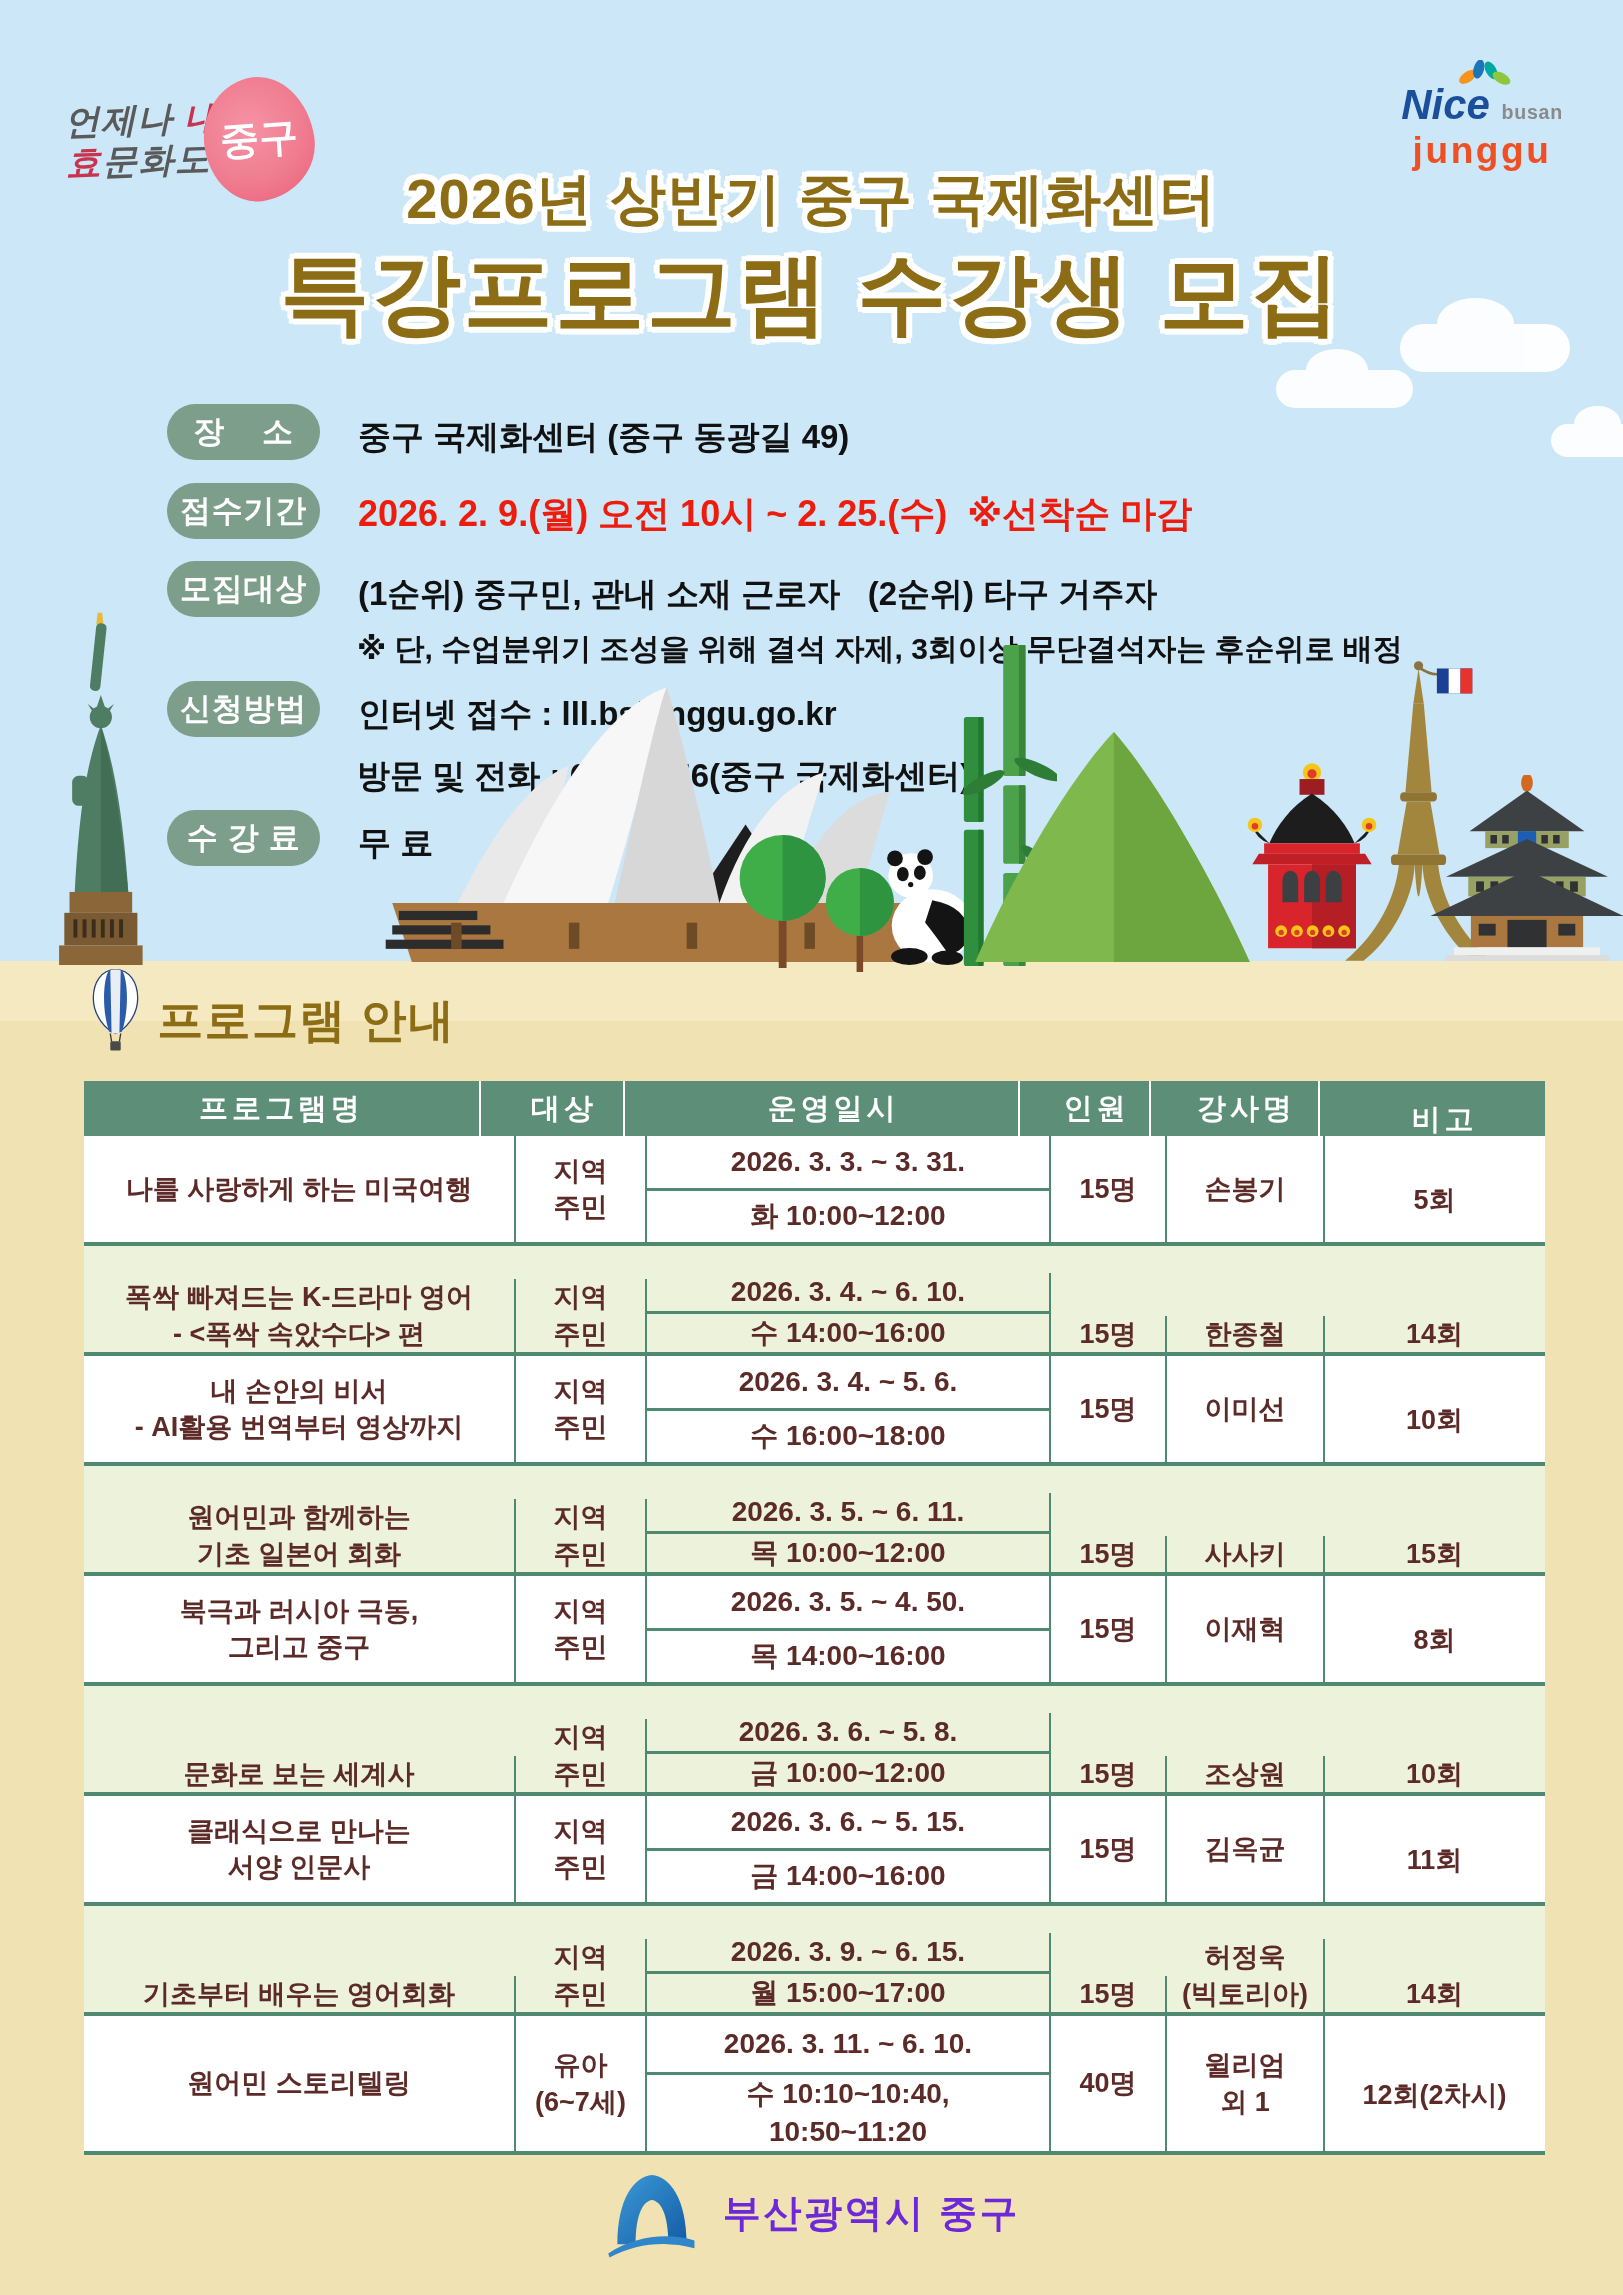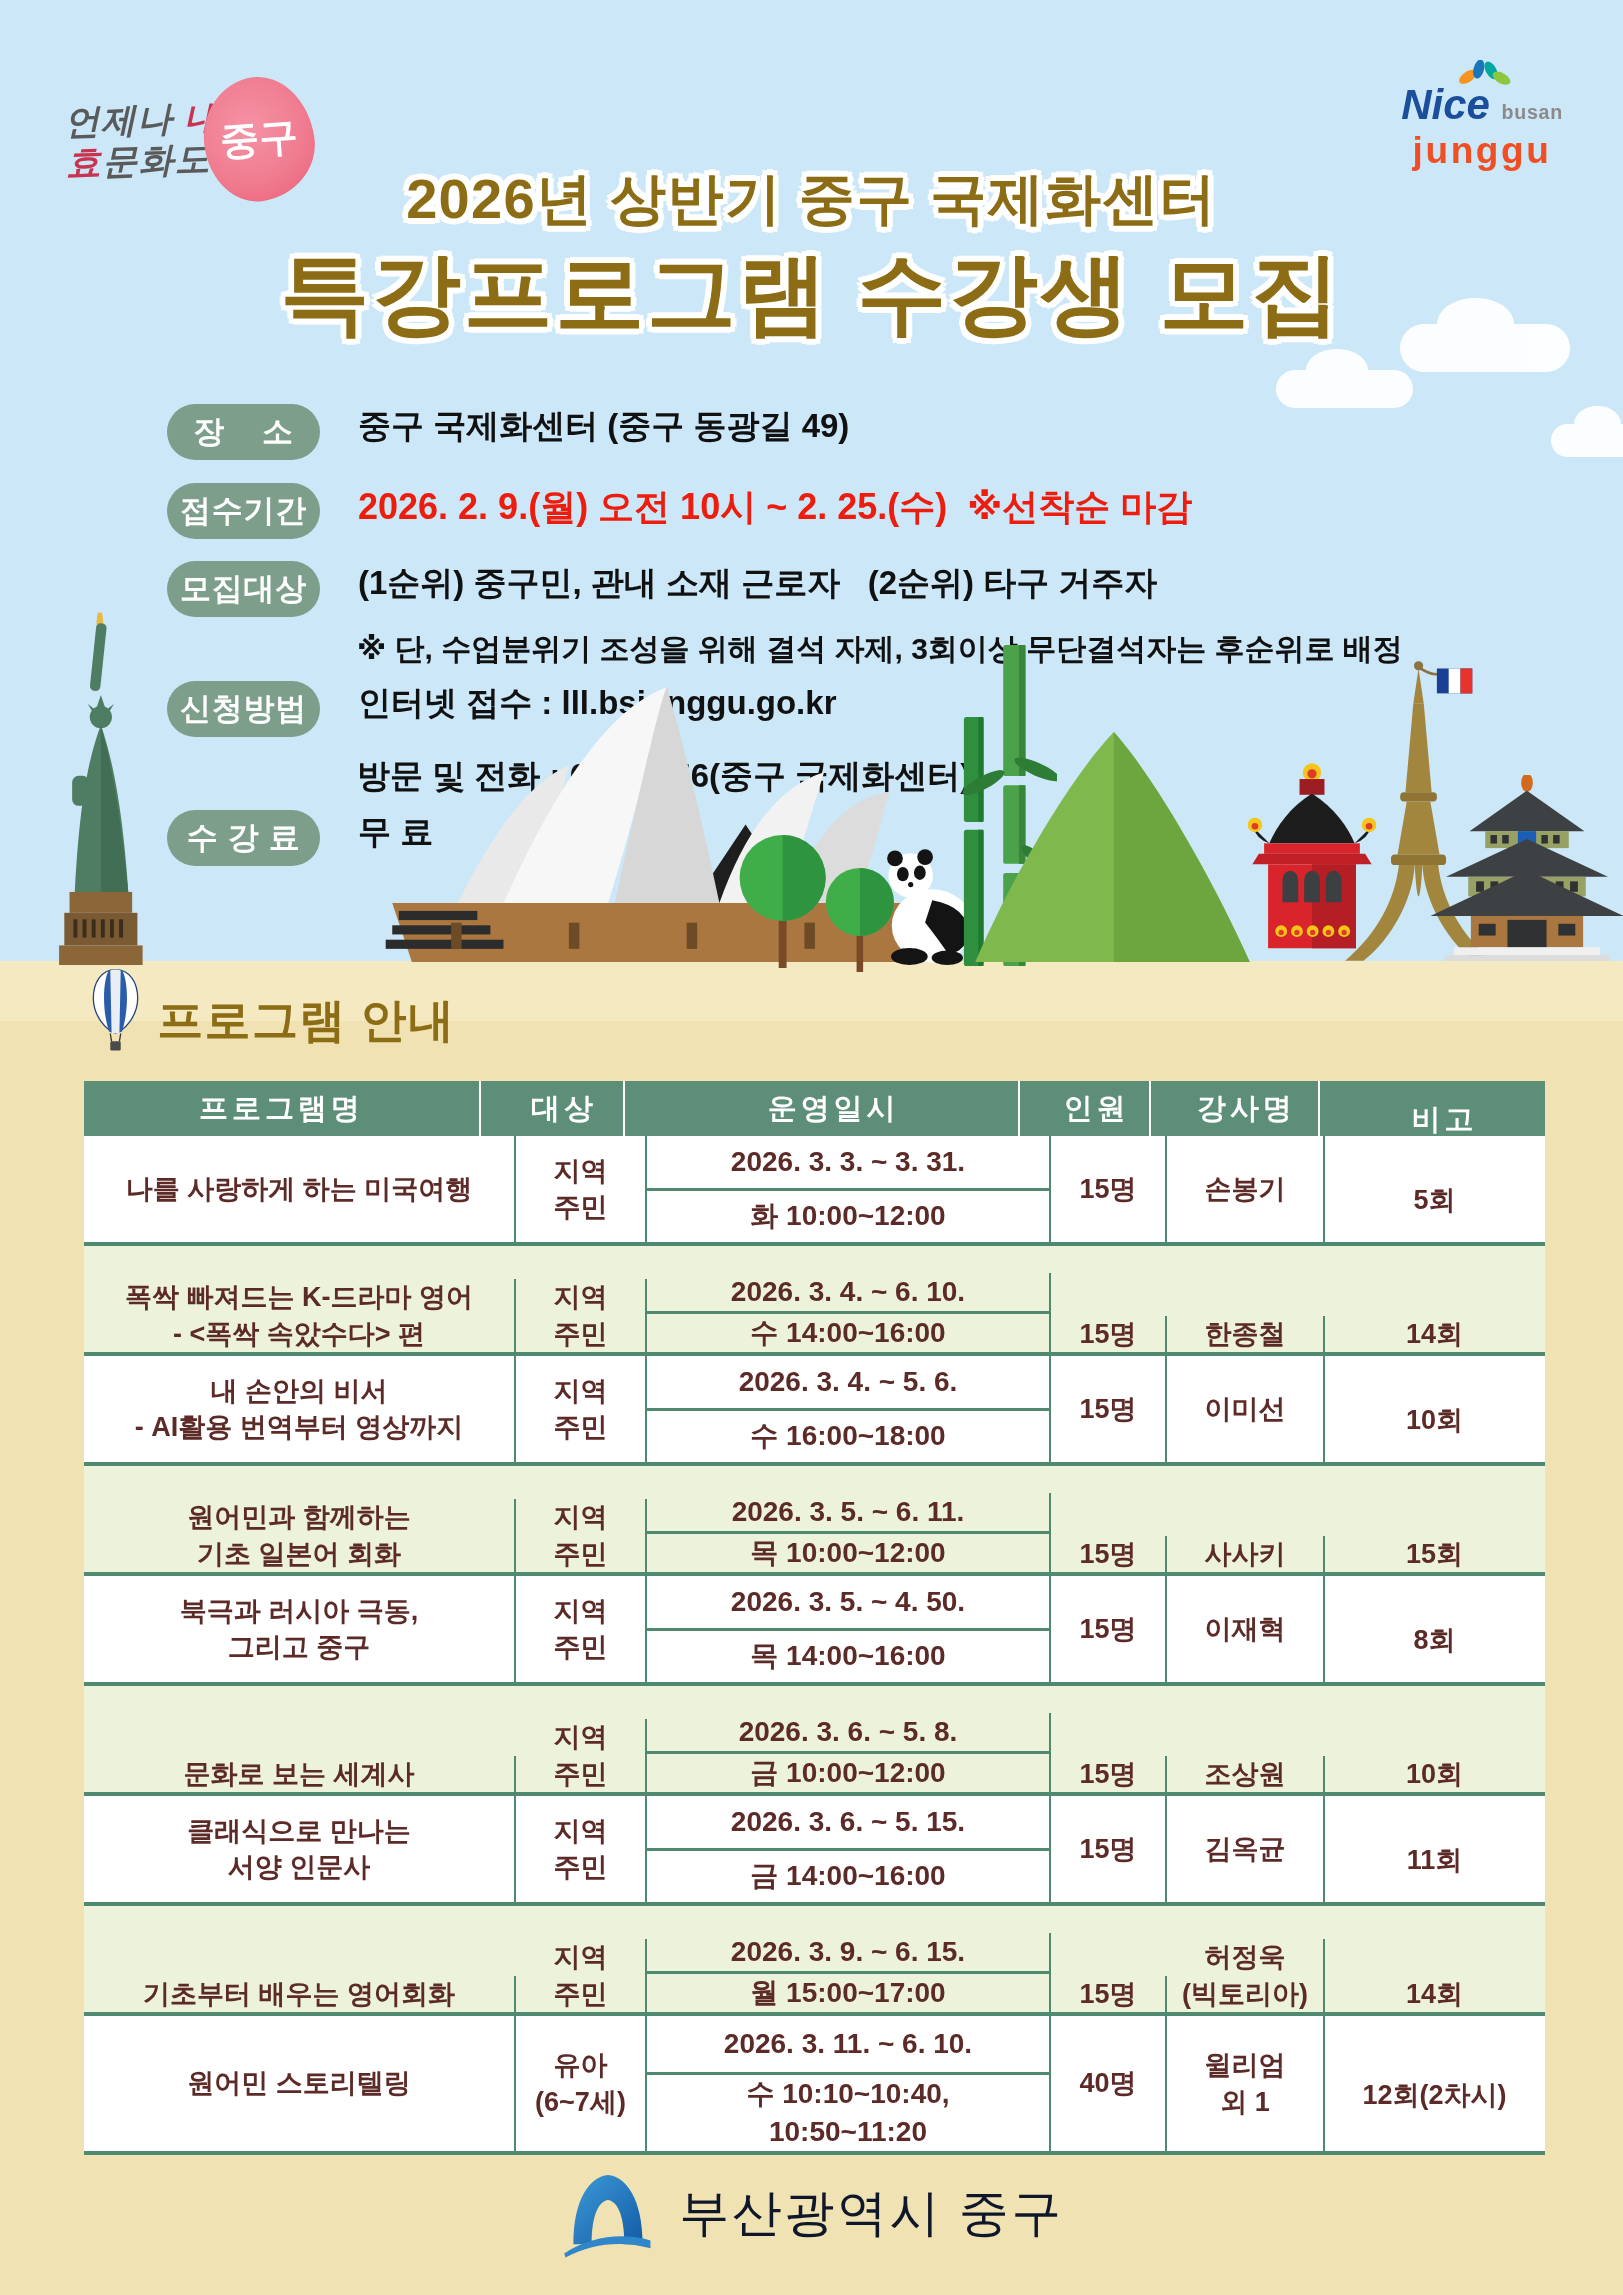--- a/index.html
+++ b/index.html
@@ -38,21 +38,21 @@
   
   .title1,.title2{
     position:absolute;left:0;width:1623px;text-align:center;color:#8c6d15;font-weight:900;
     text-shadow:-4.6px -4.6px 0 #fff,4.6px -4.6px 0 #fff,-4.6px 4.6px 0 #fff,4.6px 4.6px 0 #fff,
                 -5.9px 0 0 #fff,5.9px 0 0 #fff,0 -5.9px 0 #fff,0 5.9px 0 #fff;
   }
   .title1{top:162px;font-size:56px;letter-spacing:1.3px;}
   .title2{top:234px;font-size:89px;letter-spacing:2.6px;}
 
   
-  .info-row{position:absolute;left:167px;display:flex;align-items:flex-start;}
+  .info-row{position:absolute;left:167px;display:flex;align-items:flex-end;}
   .pill{
     width:153px;height:56px;background:#7d9e8a;border-radius:29px;flex:0 0 auto;
     display:flex;align-items:center;justify-content:center;
     color:#fff;font-weight:900;font-size:31px;white-space:pre;letter-spacing:0.7px;
   }
   .info-value{margin-left:38px;font-weight:800;font-size:33px;color:#111;white-space:pre;}
   .info-value.red{color:#ee1c0c;font-size:36px;}
   .info-note{position:absolute;left:357px;top:629px;font-weight:800;font-size:30px;color:#111;}
   .info-value2{position:absolute;left:357px;top:754px;font-weight:800;font-size:33px;color:#111;}
 
@@ -77,21 +77,21 @@
   .c1{width:432px;} .c2{width:131px;} .c3{width:404px;} .c4{width:116px;} .c5{width:158px;} .c6{width:219px;margin-top:23px;}
   .row-h{height:106px;} .row-h-tall{height:135px;}
   .bg-w{background:#ffffff;} .bg-g{background:#edf3da;align-items:flex-end;}
   .dt{flex-direction:column;padding:0;align-items:stretch;}
   .dt .dt-top,.dt .dt-bot{flex:1;display:flex;align-items:center;justify-content:center;font-size:28px;}
   .dt .dt-top{border-bottom:3.9px solid #4f8a70;}
 
   
   .footer{position:absolute;left:0;top:2167px;width:1623px;display:flex;align-items:center;justify-content:center;}
   .busan-logo{width:98px;height:92px;margin-right:22px;}
-  .footer-text{font-size:50px;font-weight:400;color:#0f172a;letter-spacing:2.6px;}
+  .footer-text{font-size:38px;font-weight:700;color:#6d28d9;letter-spacing:2.6px;}
 
   .abs{position:absolute;}
 </style>
 </head>
 <body>
 
 <div class="poster">
 
   <div class="ground-strip"></div>
   <div class="tan-bg"></div>

